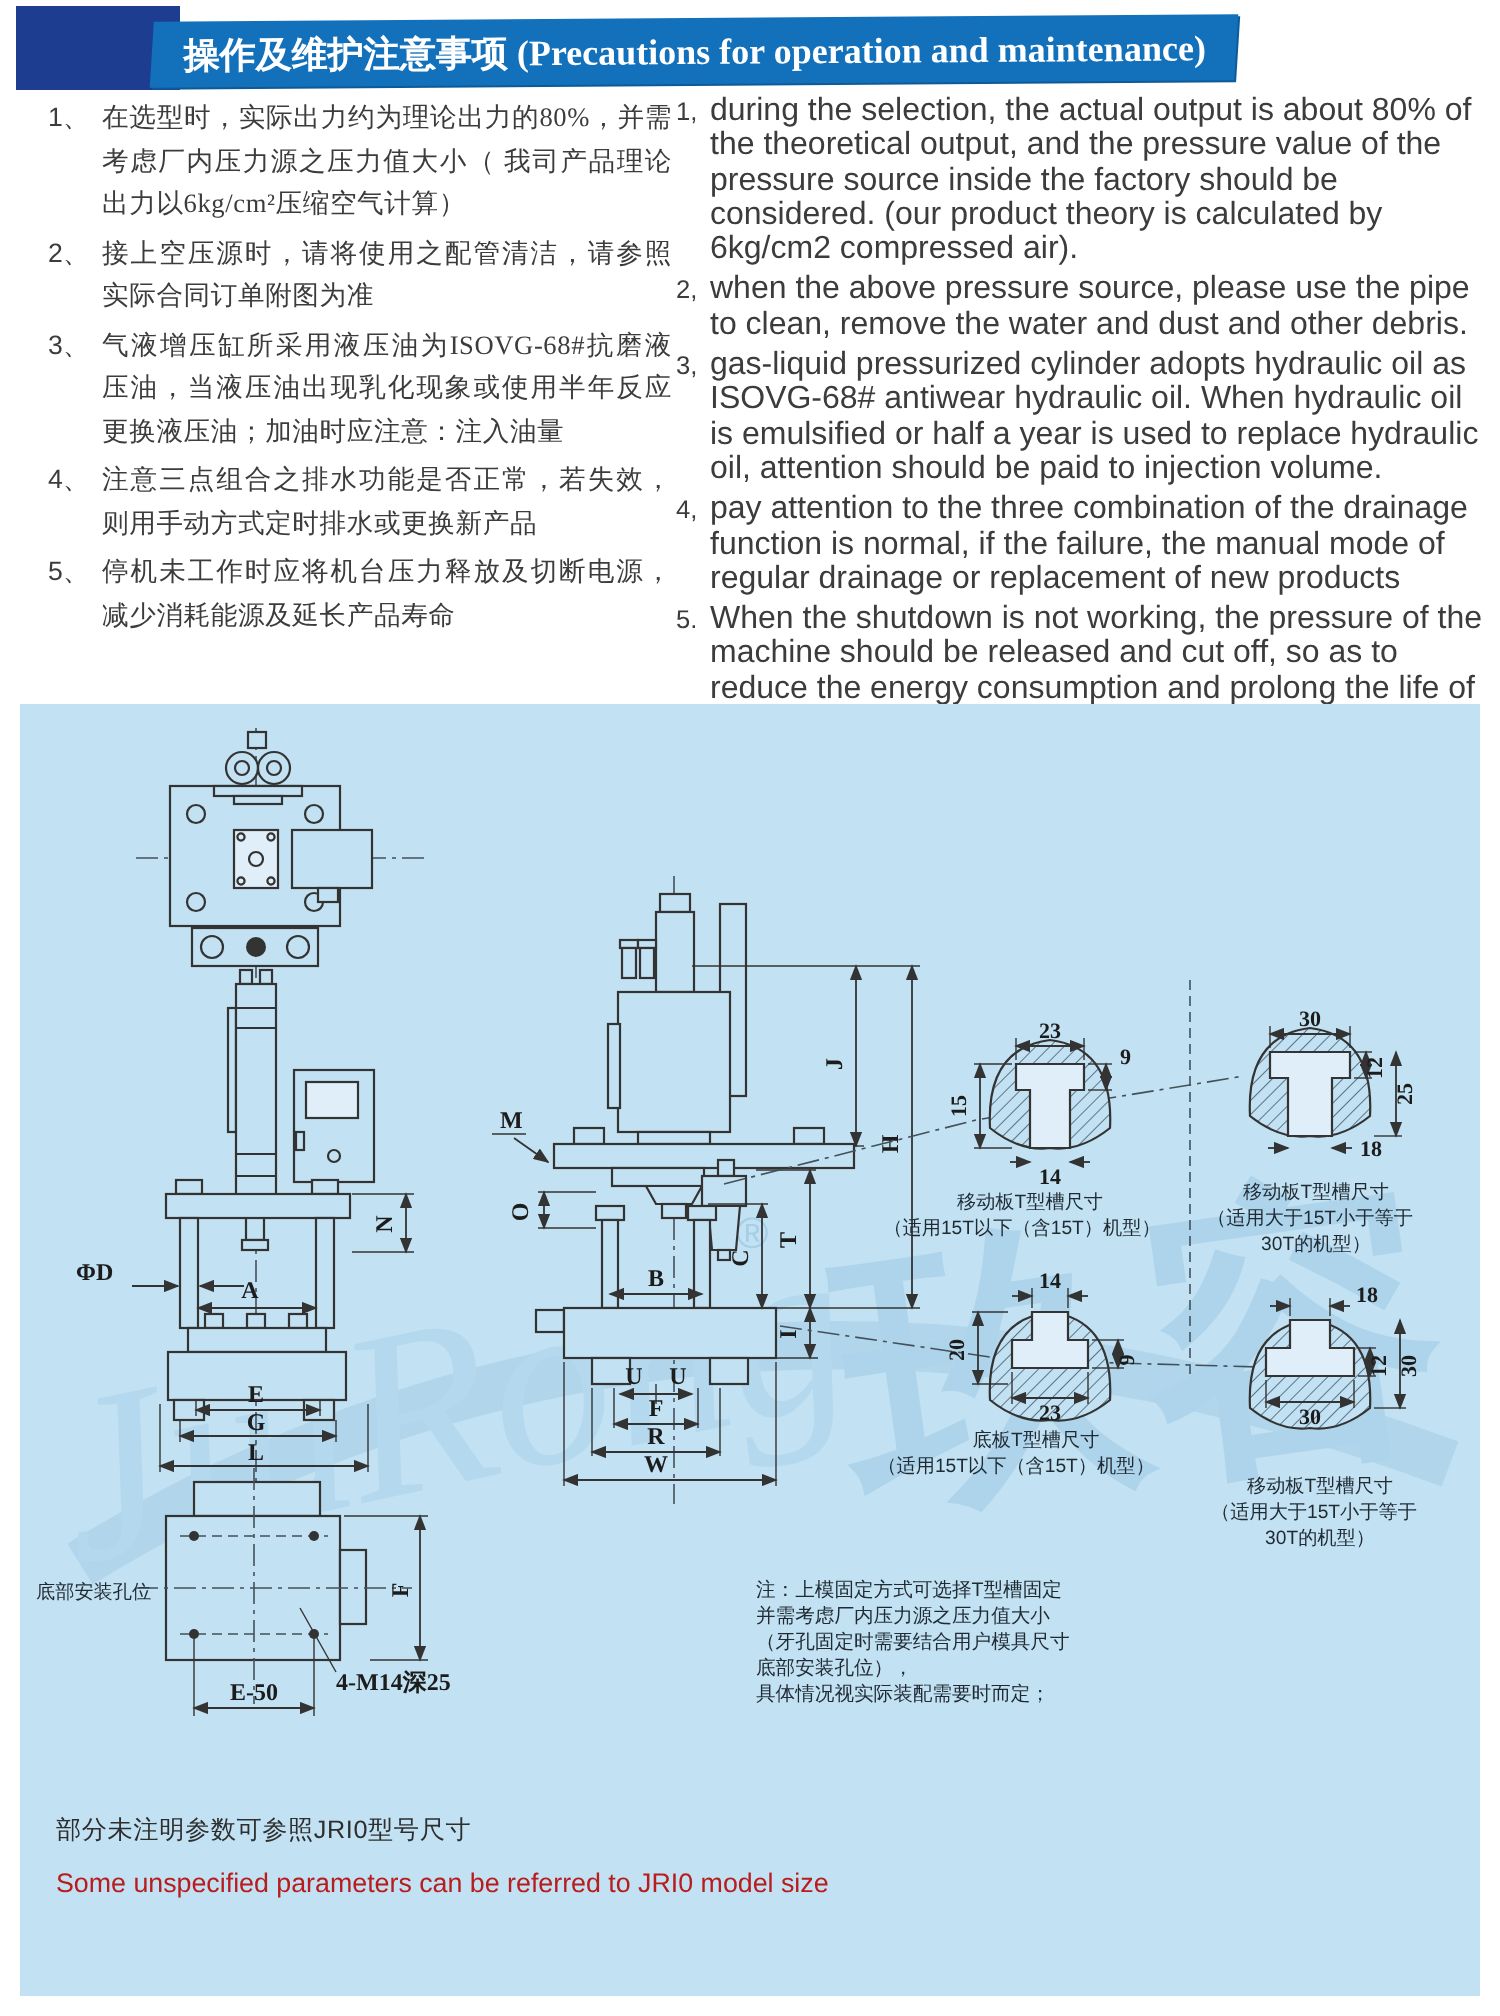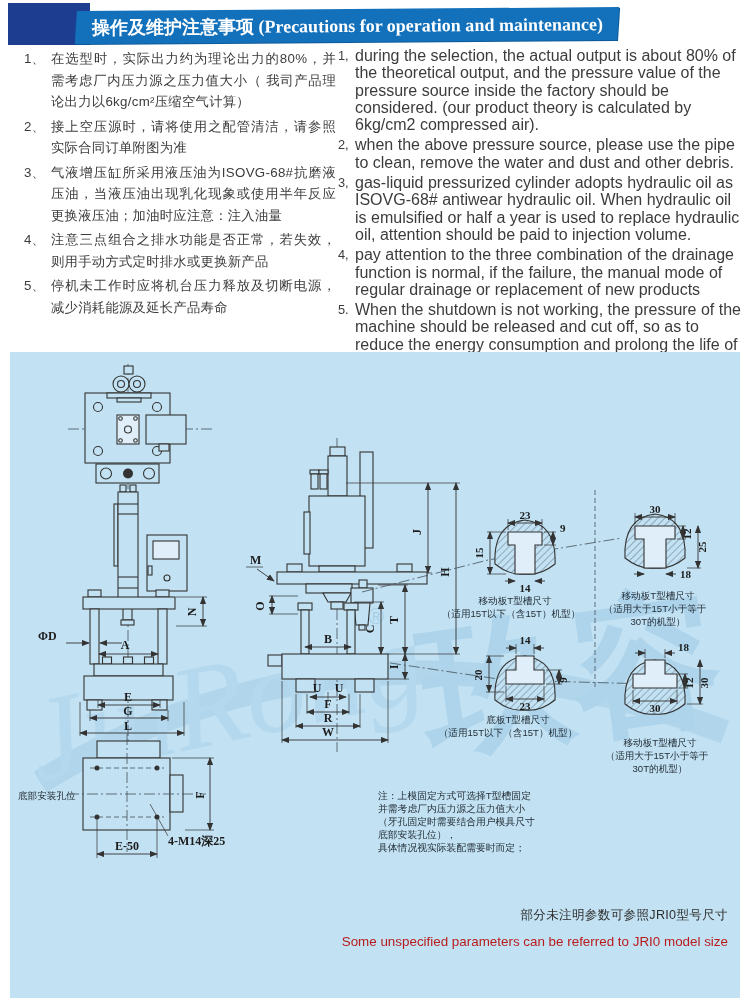--- a/index.html
+++ b/index.html
@@ -13,32 +13,32 @@
               transform:skewX(-4deg) rotate(-0.4deg);display:flex;align-items:center;justify-content:center;
               box-shadow:1px 1px 0 #0d5a99;}
   .hdr-title{font-family:"Liberation Serif", serif;font-weight:bold;font-size:18px;color:#ffffff;
              white-space:nowrap;transform:skewX(4deg);}
 
   
   .col-zh{position:absolute;left:24px;top:48px;width:312px;}
   .col-en{position:absolute;left:338px;top:47px;width:404px;}
   .p-item{display:flex;margin-bottom:3px;}
   .col-zh .p-num{flex:0 0 27px;font-size:13.3px;line-height:21.5px;}
-  .col-zh .p-txt{flex:1;font-size:13.3px;line-height:21.5px;text-align:justify;letter-spacing:0.3px;}
+  .col-zh .p-txt{flex:1;font-size:13.3px;line-height:21.5px;text-align:justify;letter-spacing:0.3px;font-family:Liberation Serif, serif;}
   .col-en .p-num{flex:0 0 17px;font-size:12.8px;line-height:17.3px;}
   .col-en .p-txt{flex:1;font-size:16px;line-height:17.3px;}
 
   
   .panel{position:absolute;left:10px;top:352px;width:730px;height:646px;background:#c2e1f2;}
   .panel svg{position:absolute;left:0;top:0;}
 
   .note-block{position:absolute;left:356px;top:437px;width:195px;font-size:9.8px;line-height:13px;color:#1f2a33;}
   .note-block span{display:block;margin-left:12px;}
 
-  .panel-footer{position:absolute;left:18px;top:552px;width:700px;color:#2e2e2e;text-align:right;}
+  .panel-footer{position:absolute;left:18px;top:552px;width:700px;color:#2e2e2e;}
   .pf-zh{font-size:12.6px;line-height:22px;letter-spacing:0.3px;}
   .pf-en{font-size:13.4px;line-height:21px;color:#b91c1c;}
   .pf-gap{height:5px;}
 
   
   .ln{stroke:#333;stroke-width:1.1;fill:none;}
   .bd{stroke:#333;stroke-width:1.1;fill:#c2e1f2;}
   .wt{stroke:#333;stroke-width:1.1;fill:#dfeef8;}
   .dim{stroke:#333;stroke-width:0.9;fill:none;}
   .ext{stroke:#333;stroke-width:0.7;fill:none;}

